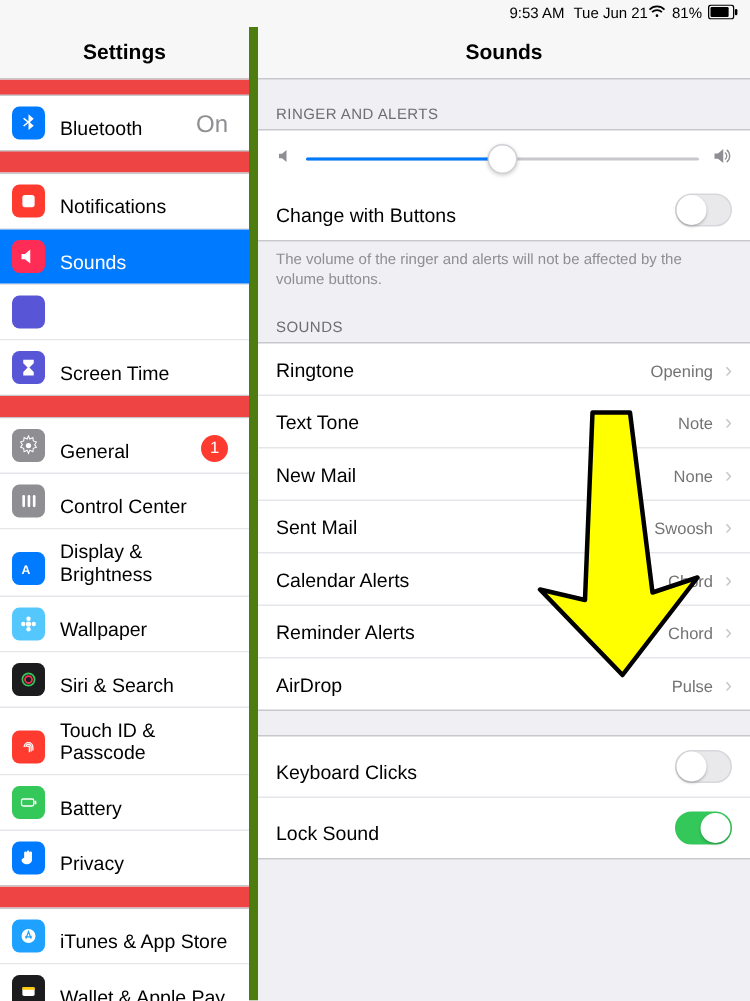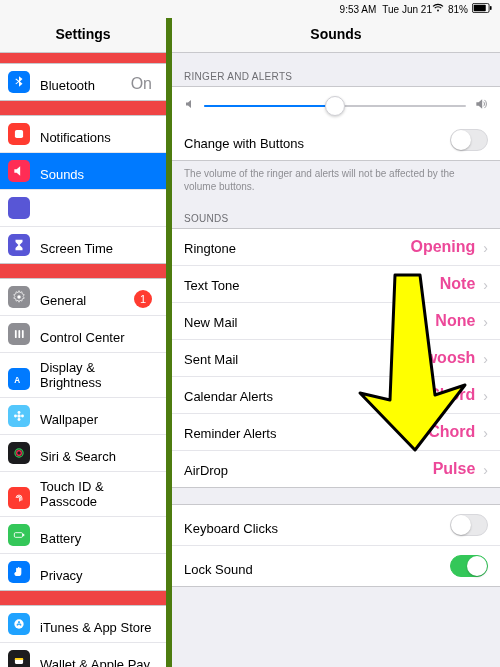--- a/index.html
+++ b/index.html
@@ -100,21 +100,21 @@
     border-bottom: 1px solid #c8c8cc;
   }
   .drow {
     display: flex; align-items: flex-end;
     padding: 9px 12px;
     border-bottom: 1px solid #e5e5ea;
     min-height: 32px;
   }
   .drow:last-child { border-bottom: none; }
   .drow .label { flex: 1; }
-  .drow .value { color: #ec4899; font-size: 16px; margin-right: 6px; font-weight: bold; }
+  .drow .value { color: #737373; font-size: 11px; margin-right: 6px; }
   
   .slider-row {
     display: flex; align-items: center;
     padding: 10px 12px 6px;
     gap: 8px;
   }
   .vol-icon { color: #8e8e93; font-size: 12px; }
   .slider-track {
     flex: 1; height: 2px; background: #c7c7cc;
     position: relative; border-radius: 2px;

